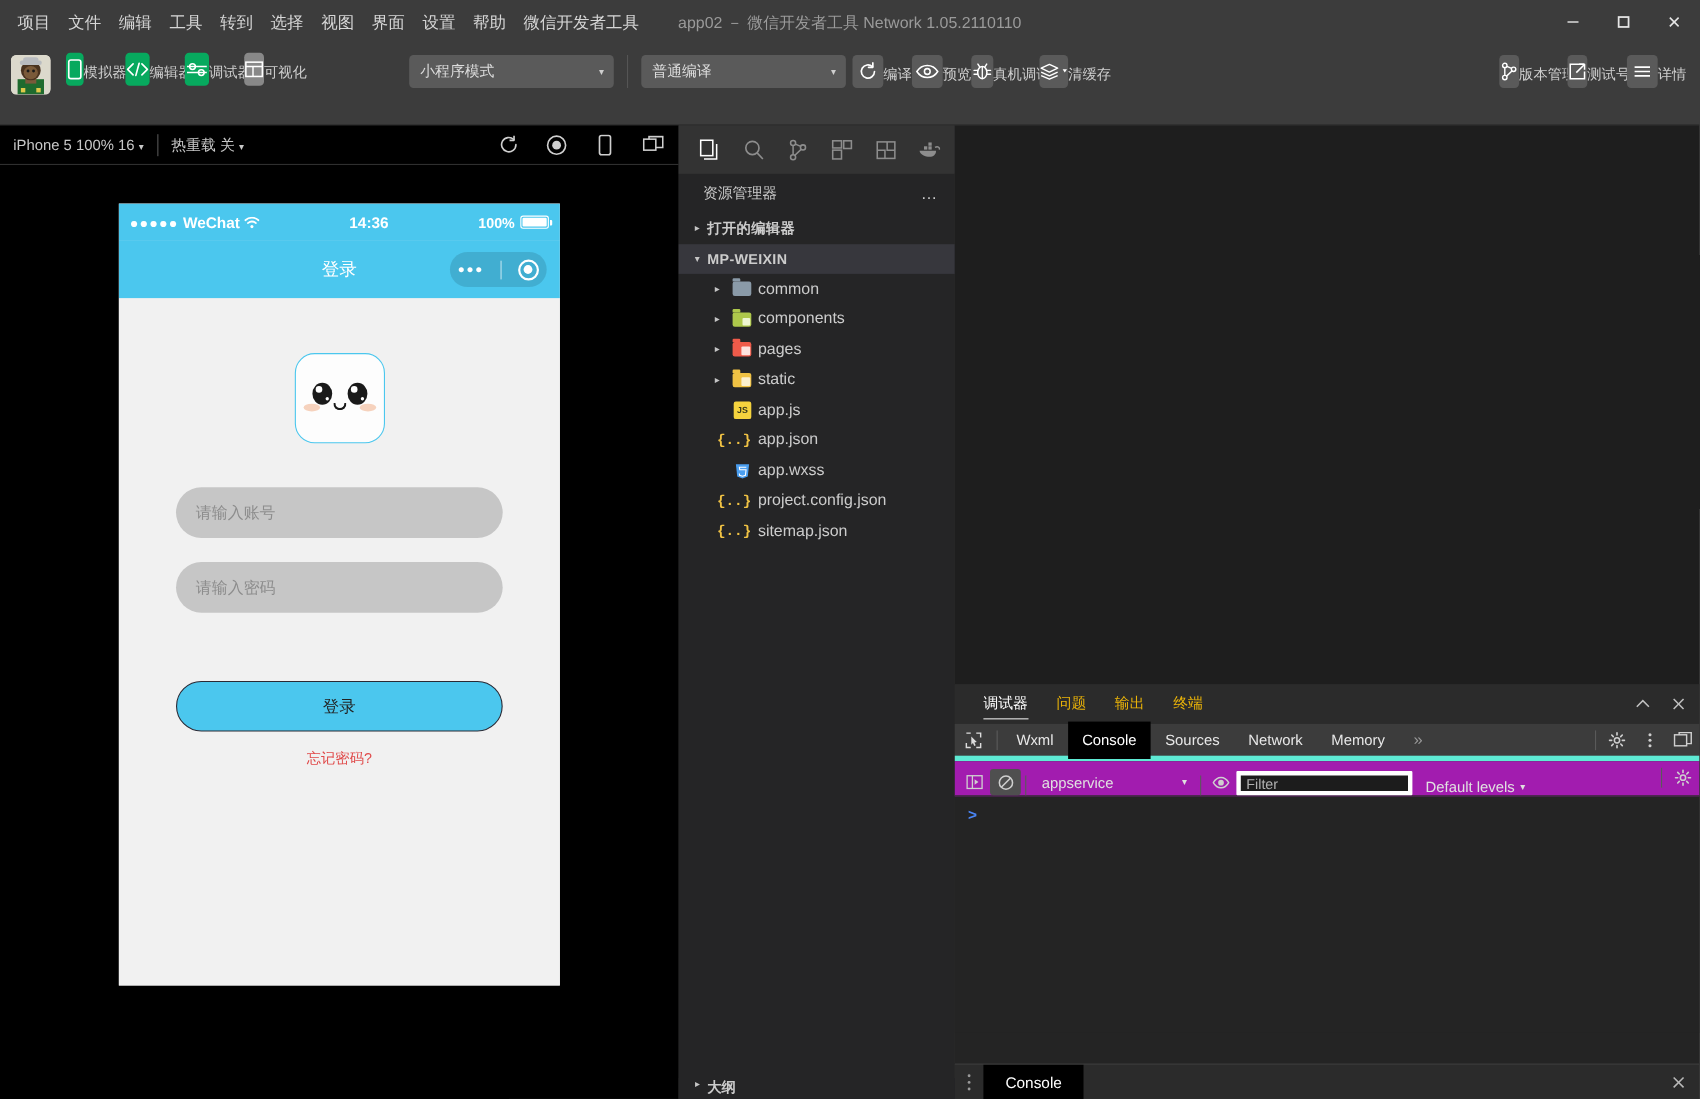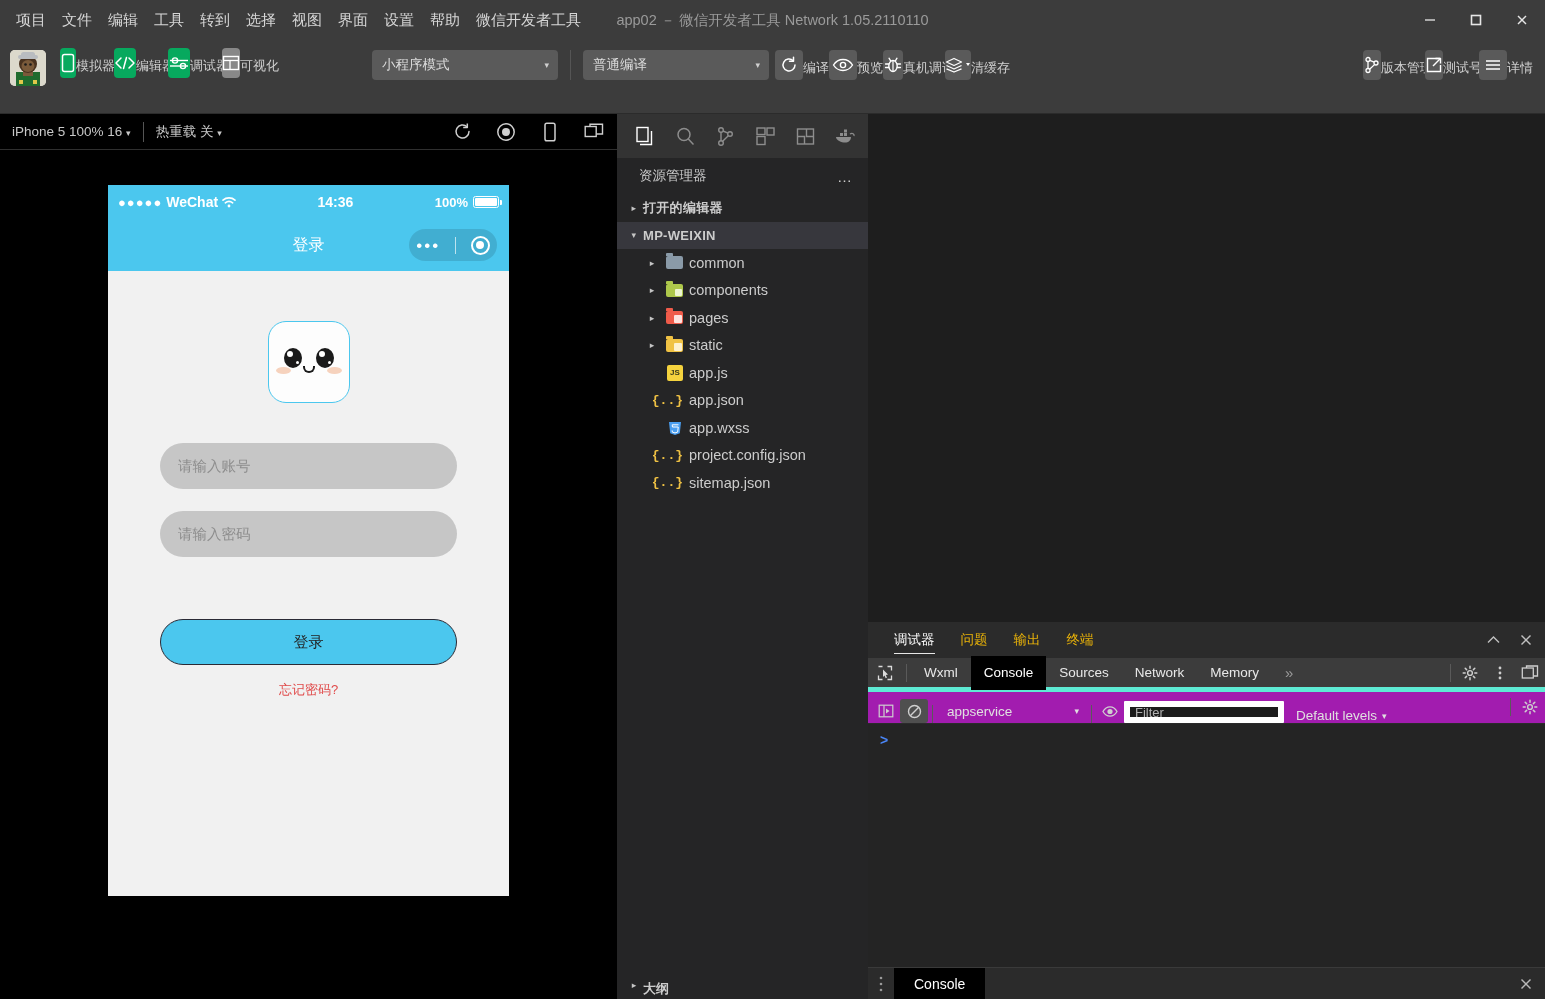--- a/index.html
+++ b/index.html
@@ -230,21 +230,21 @@
     height: 32px; background: #a21caf; display: flex; align-items: flex-end;
     border-bottom: 1px solid #2b2b2b; position: relative; padding-left: 4px;
   }
   .f-ic { width: 28px; height: 24px; display: flex; align-items: center; justify-content: center; color: #cfcfcf; }
   .f-ic.pressed { background: #4f4f4f; border-radius: 3px; }
   .ctx-sel {
     min-width: 150px; color: #e0e0e0; font-size: 13.5px; display: flex; align-items: center;
     justify-content: space-between; padding: 0 8px 0 10px; height: 24px;
   }
   .filter-input {
-    width: 160px; height: 22px; background: #1c1c1c; border: 6px solid #ffffff;
+    width: 160px; height: 22px; background: #1c1c1c; border: 4px solid #ffffff;
     color: #d0d0d0; font-size: 13px; padding: 0 5px; border-radius: 1px;
     font-family: "Liberation Sans", sans-serif;
   }
   .filter-input::placeholder { color: #b0b0b0; }
   .levels { color: #e0e0e0; font-size: 13.5px; margin-left: 12px; display: flex; align-items: center; gap: 5px; }
   .dt-filter-right { position: absolute; right: 0; display: flex; align-items: center; height: 32px; }
 
   .console-body { height: 215px; background: #242424; padding: 6px 0 0 12px; }
   .prompt-row { display: flex; align-items: center; gap: 6px; height: 20px; }
   .prompt-caret { color: #4a86f7; font-size: 14px; font-weight: bold; }

